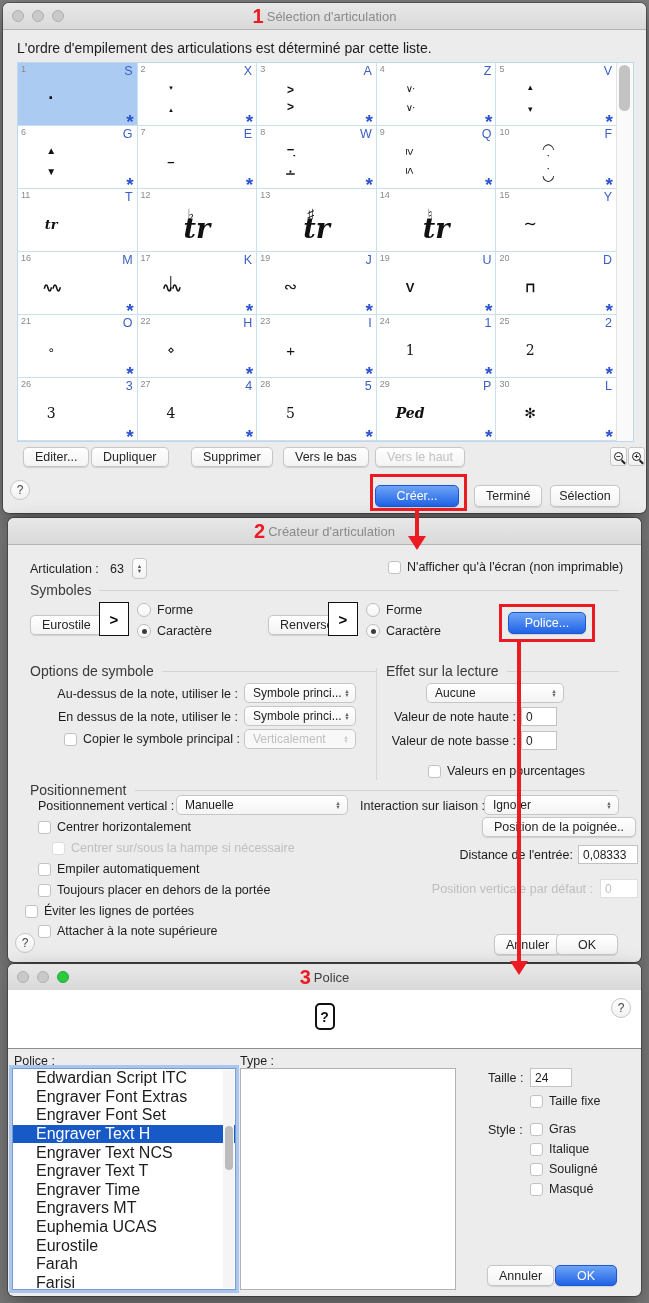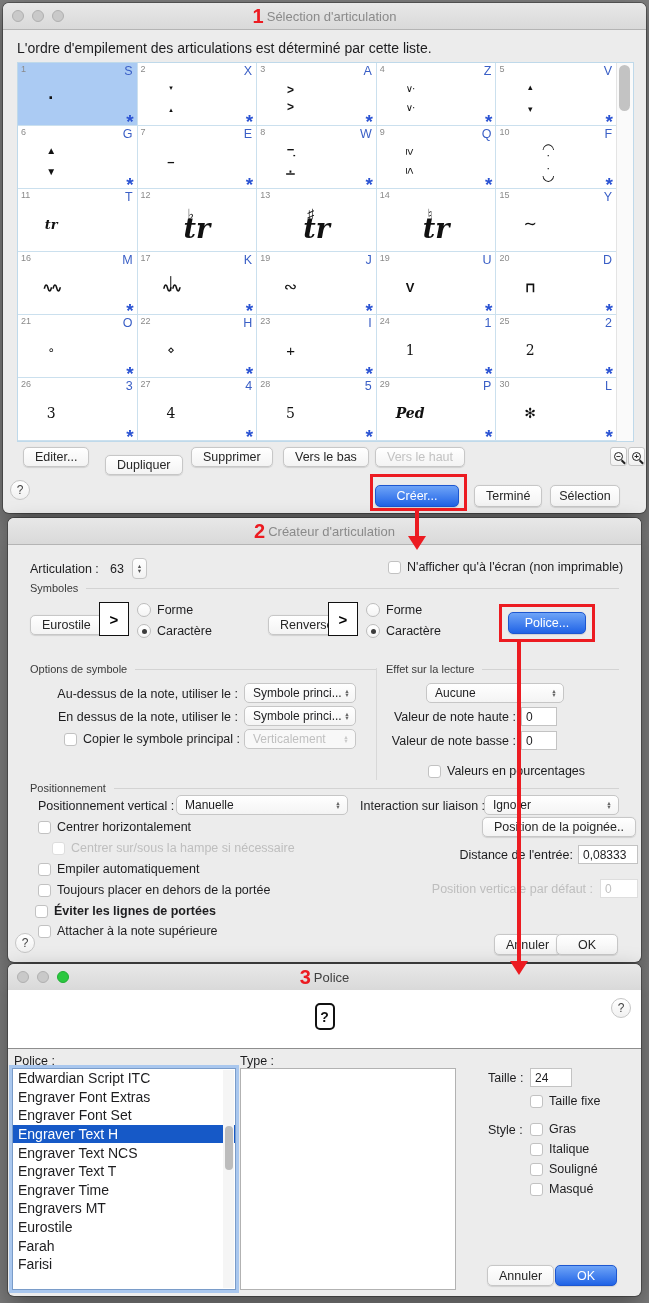--- a/index.html
+++ b/index.html
@@ -45,21 +45,21 @@
   .select.dis .chev{color:#c9c9c9;}
   .stepper{position:absolute;width:15px;height:21px;background:linear-gradient(#fff,#f2f2f2);border:1px solid #c6c6c6;
            border-radius:4px;display:flex;flex-direction:column;align-items:center;justify-content:center;
            color:#555;font-size:5.5px;line-height:5px;box-sizing:border-box;}
   .stepper::before{content:"▲";} .stepper::after{content:"▼";}
   .input{position:absolute;background:#fff;border:1px solid #c3c3c3;font-size:12px;color:#1d1d1f;
          padding:1px 4px;height:19px;box-sizing:border-box;font-family:"Liberation Sans",sans-serif;}
   .input.dis{color:#c0c0c0;border-color:#dedede;}
   
   .section{position:absolute;display:flex;align-items:center;}
-  .section .txt{font-size:11px;color:#3a3a3a;white-space:nowrap;}
+  .section .txt{font-size:14px;color:#3a3a3a;white-space:nowrap;}
   .section .line{flex:1;height:1px;background:#d3d3d3;margin-left:8px;}
   
   .gridwrap{position:absolute;left:14px;top:59px;width:617px;height:380px;background:#fff;
             border:1px solid #bfd9ea;box-sizing:border-box;display:flex;}
   .cells{width:599px;display:grid;grid-template-columns:repeat(5,1fr);grid-template-rows:repeat(6,1fr);}
   .cell{position:relative;background:#fff;border-right:1px solid #cbe0ee;border-bottom:1px solid #cbe0ee;box-sizing:border-box;}
   .cell:nth-child(5n){border-right:none;}
   .cell.selected{background:#abcbf3;}
   .cellnum{position:absolute;top:1px;left:3px;font-size:9px;color:#8a8a8a;}
   .cellkey{position:absolute;top:1px;right:4px;font-size:12.5px;color:#3a5fc6;}
@@ -105,21 +105,21 @@
   .symbox{position:absolute;width:30px;height:34px;background:#fff;border:1.5px solid #111;
           display:flex;align-items:center;justify-content:center;font-size:15px;font-weight:600;box-sizing:border-box;}
   .vdivider{position:absolute;width:1px;background:#d8d8d8;}
   
   .preview{position:absolute;left:0;top:26px;right:0;height:58px;background:#fff;border-bottom:1px solid #8e8e8e;}
   .glyphbox{position:absolute;left:50%;top:13px;transform:translateX(-50%);width:20px;height:27px;
             border:2.5px solid #111;border-radius:5px;display:flex;align-items:center;justify-content:center;
             font-size:14px;font-weight:700;color:#111;box-sizing:border-box;}
   .fontlist{position:absolute;background:#fff;border:1px solid #7a9cc9;box-shadow:0 0 0 3px #a9c7ee;
             overflow:hidden;box-sizing:border-box;}
-  .fitem{height:18.6px;display:flex;align-items:center;padding-left:5px;font-size:14px;color:#1d1d1f;white-space:nowrap;}
+  .fitem{height:18.6px;display:flex;align-items:center;padding-left:23px;font-size:16px;color:#1d1d1f;white-space:nowrap;}
   .fitem.sel{background:#1659c7;color:#fff;}
   .typelist{position:absolute;background:#fff;border:1px solid #b2b2b2;box-sizing:border-box;}
   .listscroll{position:absolute;top:1px;bottom:1px;width:11px;background:#f5f5f5;}
   .listscroll .thumb{position:absolute;left:1.5px;width:8px;height:44px;background:#bcbcbc;border-radius:4px;}
   
   .ann{position:absolute;z-index:99;}
   .redrect{border:3px solid #ec1b21;box-sizing:border-box;}
   .redline{background:#ec1b21;}
   .redhead{width:0;height:0;border-left:9px solid transparent;border-right:9px solid transparent;border-top:14px solid #ec1b21;}
 </style>
@@ -390,21 +390,21 @@
             </div>
             <span class="cellstar">*</span>
           </div>
         </div>
       <div class="vscroll">
         <div class="thumb"></div>
       </div>
     </div>
 
     <button class="btn" style="left:20px;top:444px;">Editer...</button>
-    <button class="btn" style="left:102px;top:444px;margin-top:8px;">Dupliquer</button>
+    <button class="btn" style="left:88px;top:444px;">Dupliquer</button>
     <button class="btn" style="left:188px;top:444px;">Supprimer</button>
     <button class="btn" style="left:280px;top:444px;">Vers le bas</button>
     <button class="btn dis" style="left:372px;top:444px;">Vers le haut</button>
     <div class="magbtn" style="left:607px;top:444px;">
       <span class="lens">
           <span>−</span>
         </span>
     </div>
     <div class="magbtn" style="left:625px;top:444px;">
       <span class="lens">
@@ -539,21 +539,21 @@
       <span>Empiler automatiquement</span>
     </label>
 
     <label class="cb" style="left:30px;top:365px;">
       <span class="box"></span>
       <span>Toujours placer en dehors de la portée</span>
     </label>
     <div class="lbl r dis" style="left:380px;top:364px;width:205px;">Position verticale par défaut :</div>
     <input class="input dis" style="left: 592px; top: 361px; width: 38px;" value="0">
 
-    <label class="cb" style="left:27px;top:386px;font-weight:bold;">
+    <label class="cb" style="left:17px;top:386px;">
       <span class="box"></span>
       <span>Éviter les lignes de portées</span>
     </label>
     <label class="cb" style="left:30px;top:406px;">
       <span class="box"></span>
       <span>Attacher à la note supérieure</span>
     </label>
 
     <div class="helpbtn" style="left:7px;top:415px;">?</div>
     <button class="btn" style="left:486px;top:416px;height:21px;">Annuler</button>
@@ -582,20 +582,21 @@
     <div class="fontlist" style="left:4px;top:104px;width:224px;height:222px;">
       <div>
           <div class="fitem">Edwardian Script ITC</div>
           <div class="fitem">Engraver Font Extras</div>
           <div class="fitem">Engraver Font Set</div>
           <div class="fitem sel">Engraver Text H</div>
           <div class="fitem">Engraver Text NCS</div>
           <div class="fitem">Engraver Text T</div>
           <div class="fitem">Engraver Time</div>
           <div class="fitem">Engravers MT</div>
+          <div class="fitem">Euphemia UCAS</div>
           <div class="fitem">Eurostile</div>
           <div class="fitem">Farah</div>
           <div class="fitem">Farisi</div>
         </div>
       <div class="listscroll" style="right:1px;">
         <div class="thumb" style="top:56px;"></div>
       </div>
     </div>
 
     <div class="lbl" style="left:232px;top:90px;">Type :</div>

